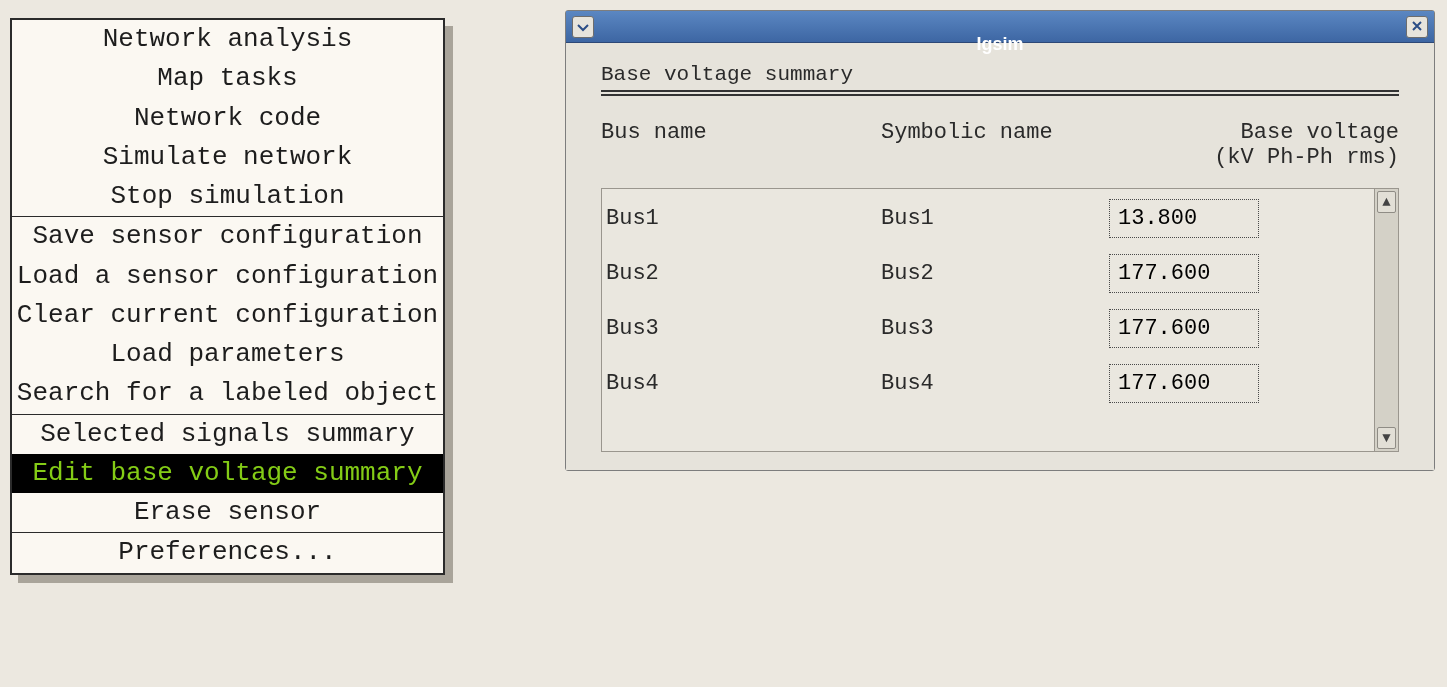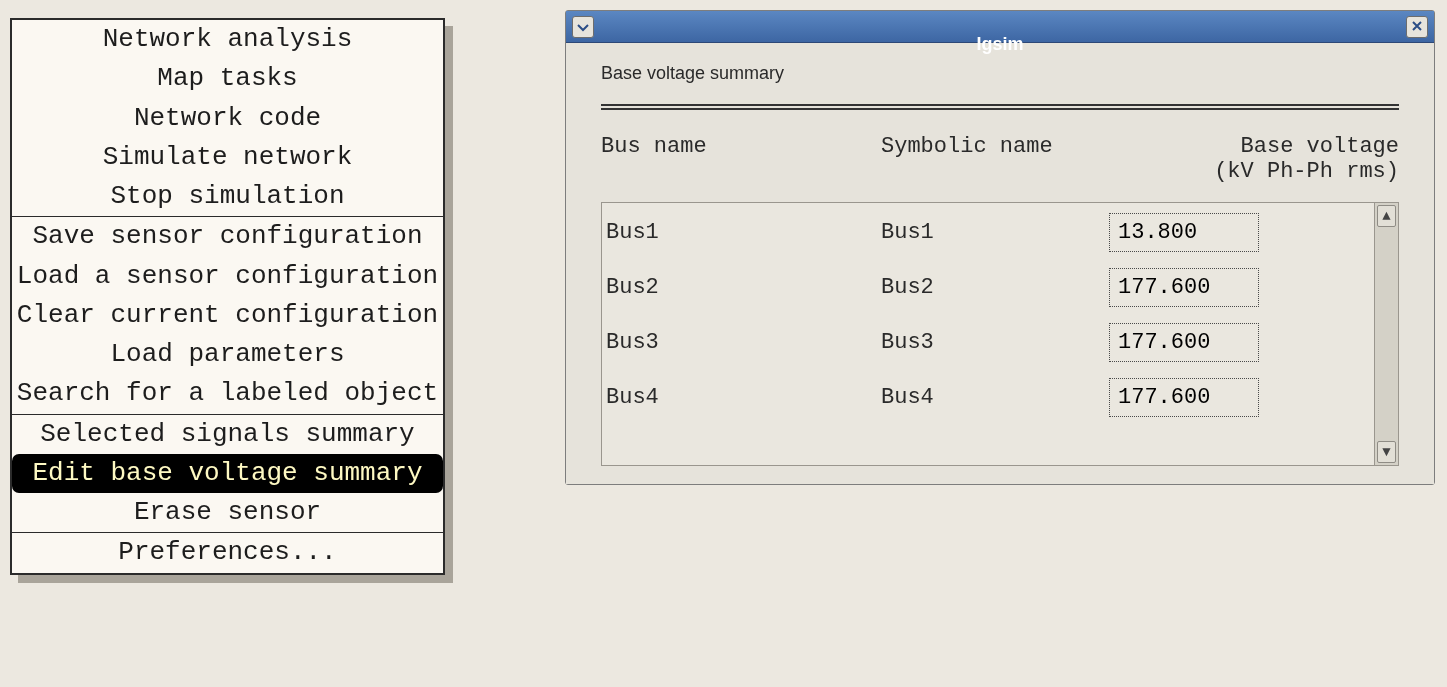--- a/index.html
+++ b/index.html
@@ -27,22 +27,21 @@
     .menu-group:last-child { border-bottom: none; }
     .menu-item {
       text-align: center;
       padding: 3px 4px;
       line-height: 1.28;
       white-space: nowrap;
       cursor: pointer;
     }
     .menu-item.highlight {
       background: #000;
-      color: #fef9c3;
-      border-radius: 7px;
+      color: #84cc16;
     }
 
     
     .dialog-wrap {
       position: absolute;
       left: 565px;
       top: 10px;
       width: 870px;
       background: #d9d5cd;
       border: 1px solid #7d7d7d;
@@ -83,24 +82,24 @@
       color: #2b4d86;
       font-family: Arial, sans-serif;
       font-weight: bold;
     }
 
     .dialog-body {
       padding: 20px 35px 18px 35px;
       background: #e6e3db;
     }
     .section-title {
-      font-family: Liberation Sans, sans-serif;
-      font-size: 18px;
+      font-family: Liberation Mono, monospace;
+      font-size: 21px;
       color: #2a2a2a;
-      margin-bottom: 20px;
+      margin-bottom: 4px;
     }
     .section-rule {
       display: block;
       height: 6px;
       border-top: 2px solid #333;
       border-bottom: 2px solid #333;
       margin-bottom: 24px;
     }
 
     .col-headers {

